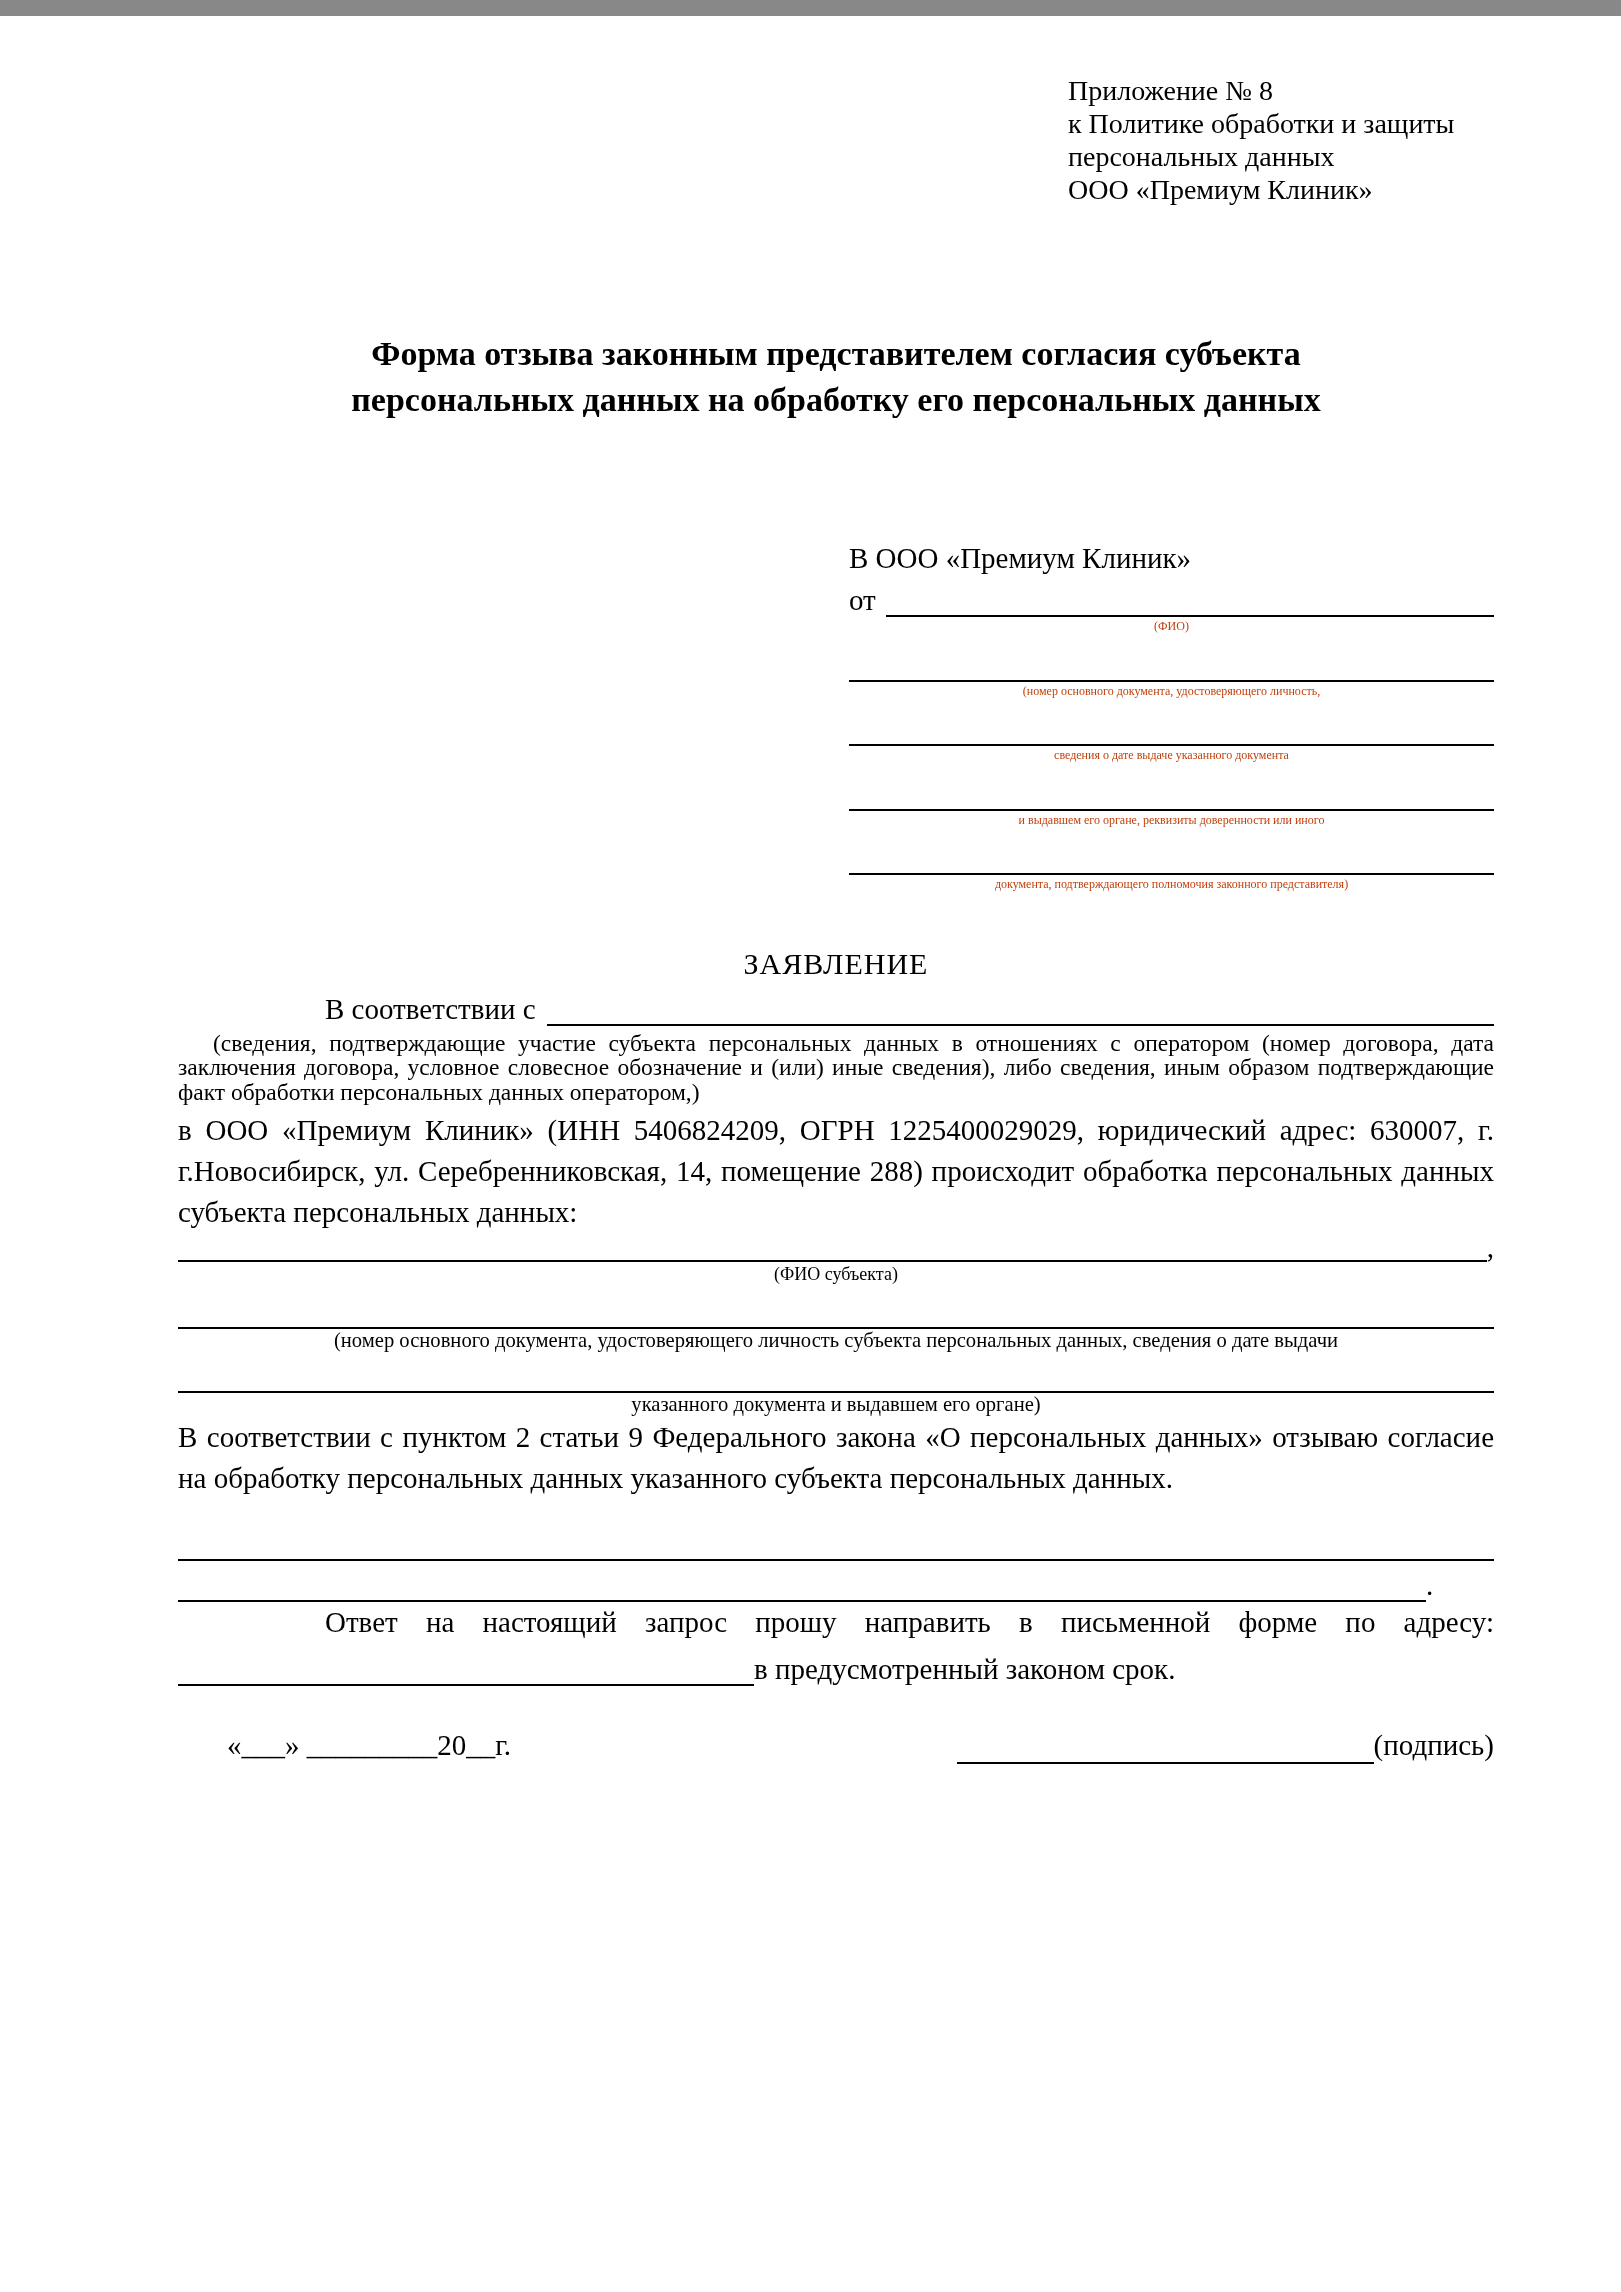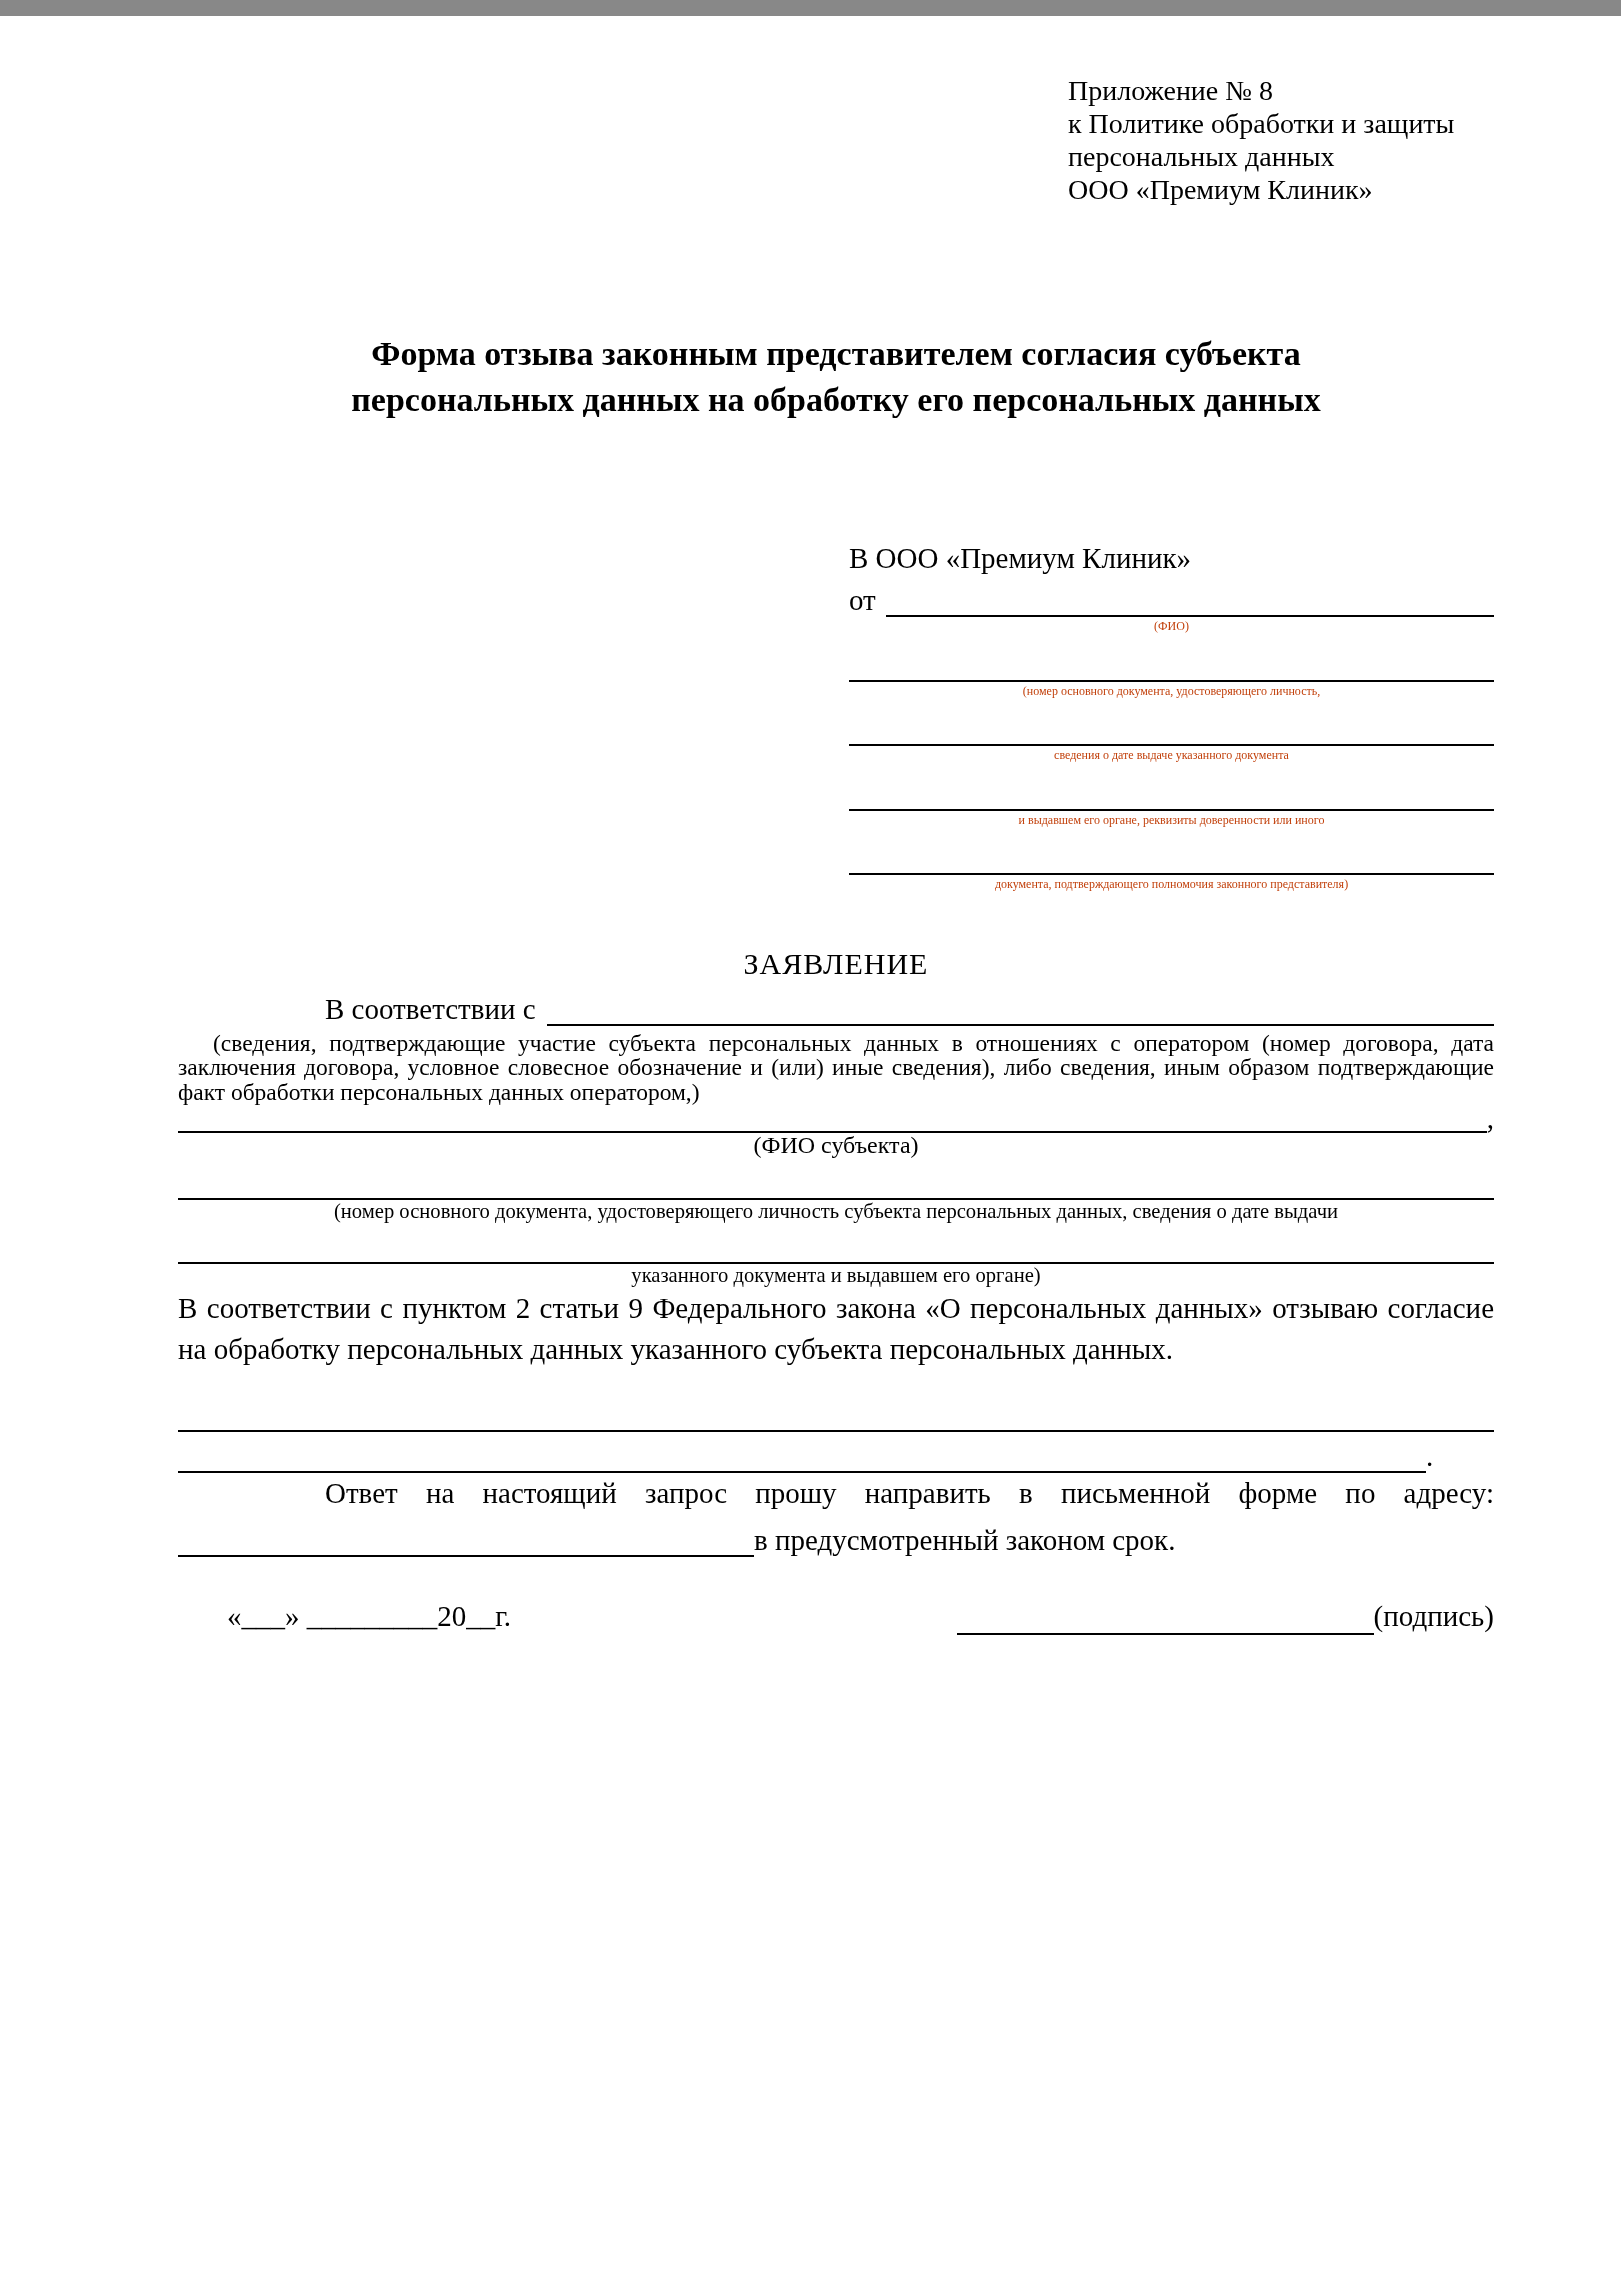--- a/index.html
+++ b/index.html
@@ -28,21 +28,21 @@
   .intro-row .txt { padding-right:11.8px; }
 
   .note { margin-top:4.9px; font-size:23.5px; line-height:24.5px; text-align:justify; text-indent:35px; }
 
   .para { font-size:29px; line-height:41px; text-align:justify; }
   .operator-para { margin-top:5.9px; }
   .indent { text-indent:147px; }
 
   .subject-fio-row { display:flex; align-items:flex-end; height:29px; font-size:29px; }
   .subject-fio-row .comma { line-height:29px; }
-  .mid-label { font-size:24px; line-height:25.5px; height:25.5px; text-align:center; }
+  .mid-label { font-size:18px; line-height:25.5px; height:25.5px; text-align:center; }
   .mid-label2 { font-size:20.6px; line-height:23.5px; height:23.5px; text-align:center; }
   .blank-wide { height:39px; border-bottom:2.9px solid #000; }
 
   .reason-row { display:flex; align-items:flex-end; height:41px; font-size:29px; }
   .reason-row .txt { padding-left:147px; padding-right:7.8px; white-space:nowrap; }
 
   .free-line-1 { margin-top:23.5px; height:37px; border-bottom:0; }
   .free-line-1 .inner { height:37px; border-bottom:2.9px solid #000; }
   .free-line-2 { display:flex; align-items:flex-end; height:43px; font-size:29px; }
   .free-line-2 .seg { flex:0 0 1248px; border-bottom:2.9px solid #000; height:39px; }
@@ -96,20 +96,21 @@
 
   <div class="statement-heading">ЗАЯВЛЕНИЕ</div>
 
   <div class="intro-row">
     <span class="txt">В соответствии с</span>
     <span class="fill"></span>
   </div>
 
   <div class="note">(сведения, подтверждающие участие субъекта персональных данных в отношениях с оператором (номер договора, дата заключения договора, условное словесное обозначение и (или) иные сведения), либо сведения, иным образом подтверждающие факт обработки персональных данных оператором,)</div>
 
+  <div class="para operator-para">в ООО «Премиум Клиник» (ИНН 5406824209, ОГРН 1225400029029, юридический адрес: 630007, г. г.Новосибирск, ул. Серебренниковская, 14, помещение 288) происходит обработка персональных данных субъекта персональных данных:</div>
 
   <div class="subject-fio-row">
     <span class="fill"></span>
     <span class="comma">,</span>
   </div>
   <div class="mid-label">(ФИО субъекта)</div>
 
   <div class="blank-wide"></div>
   <div class="mid-label2">(номер основного документа, удостоверяющего личность субъекта персональных данных, сведения о дате выдачи</div>
 

